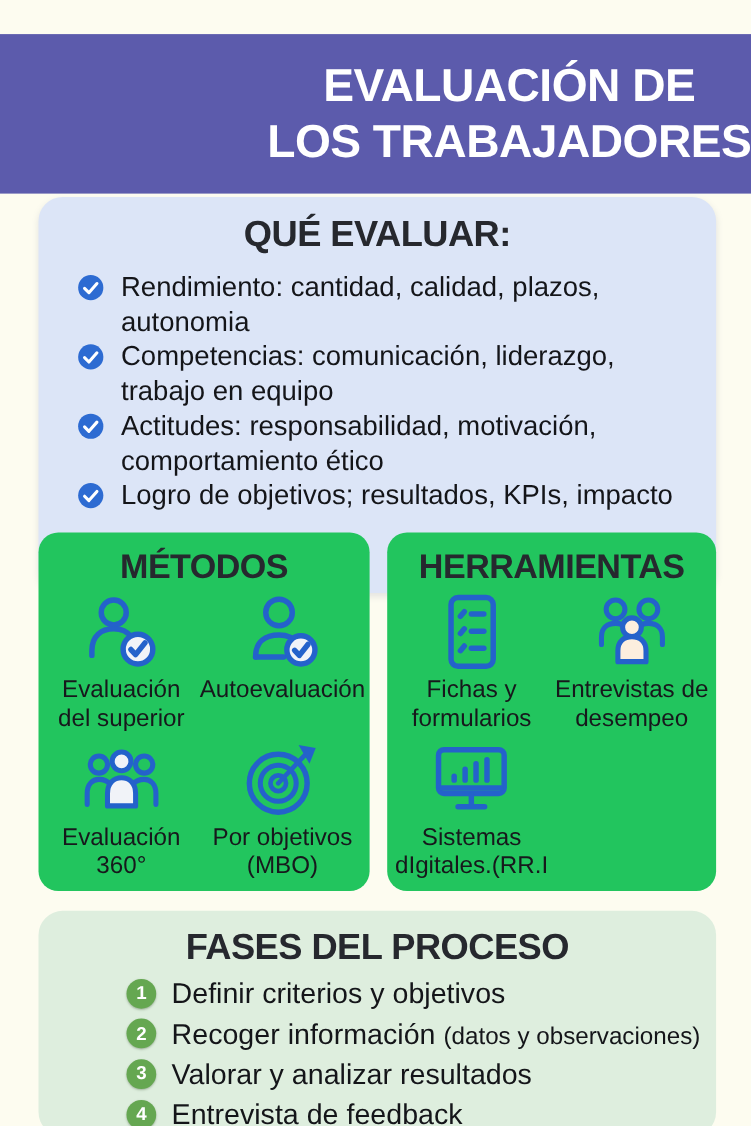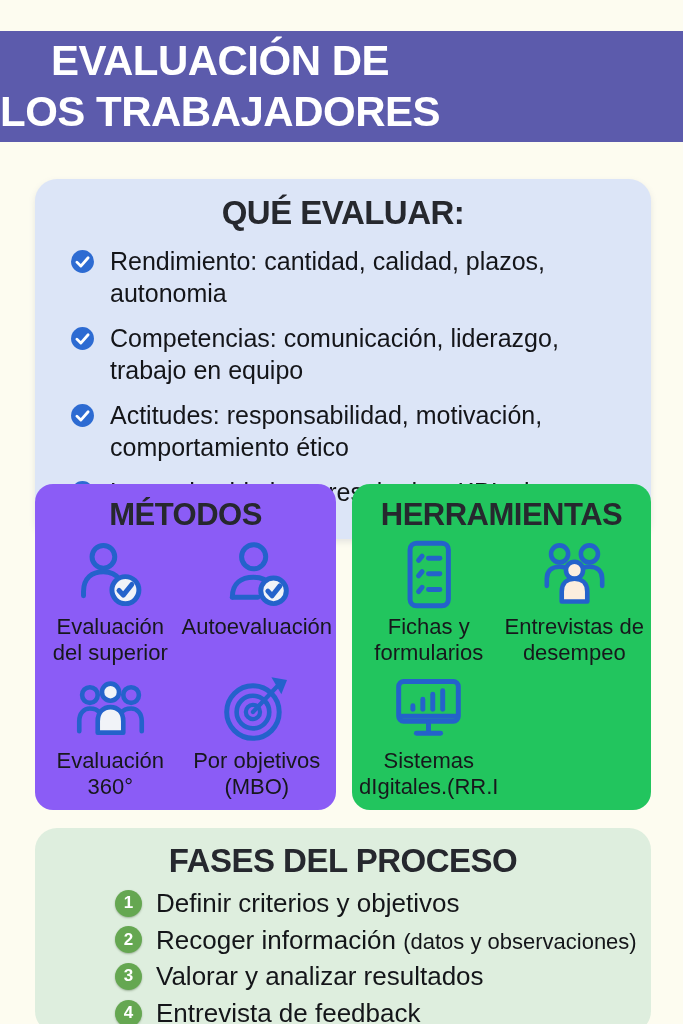--- a/index.html
+++ b/index.html
@@ -4,48 +4,48 @@
 <style>
   html,body { margin:0; padding:0; }
   .page {
     position:relative; width:683px; height:1024px; overflow:hidden;
     background:#fdfcf0;
     font-family:"Liberation Sans", sans-serif;
     color:#17181c;
   }
   
   .banner {
-    position:absolute; left:0; top:31px; width:683px; height:111px;
-    background:#5c5bac; display:flex; align-items:center; justify-content:flex-start;
+    position:absolute; left:0; top:31px; width:683px; height:145px;
+    background:#5c5bac; display:flex; align-items:center; justify-content:flex-end;
   }
   .banner-title {
     color:#ffffff; font-weight:bold; font-size:42px; line-height:1.2;
     text-align:center; letter-spacing:-0.5px;
   }
   
   .panel { position:absolute; box-sizing:border-box; }
   .panel h2 {
     margin:0; text-align:center; font-weight:bold; color:#26282e;
     letter-spacing:-0.5px;
   }
   
   .panel-blue {
     left:35px; top:179px; width:616px; height:360px;
     background:#dce5f7; border-radius:22px;
     box-shadow:0 3px 6px rgba(120,130,160,0.18);
   }
   .panel-blue h2 { font-size:33px; padding:15px 0 12px; }
-  .check-list { display:flex; flex-direction:column; gap:14px; padding:2px 10px 0 35px; }
+  .check-list { display:flex; flex-direction:column; padding:2px 10px 0 35px; }
   .check-item { display:flex; gap:15px; align-items:flex-start; font-size:25px; line-height:1.26; color:#141519; }
   .check-badge { flex:0 0 25px; width:25px; height:25px; margin-top:3px; }
   .check-badge svg { display:block; width:100%; height:100%; }
   
   .panel-gray {
     left:35px; top:484px; width:301px; height:326px;
-    background:#8b5cf6; border-radius:18px;
+    background:#22c55e; border-radius:18px;
   }
   .panel-peach {
     left:352px; top:484px; width:299px; height:326px;
     background:#22c55e; border-radius:18px;
   }
   .panel-gray h2, .panel-peach h2 { font-size:31px; padding:13px 0 4px; }
   .method-grid {
     display:grid; grid-template-columns:1fr 1fr; row-gap:8px;
     justify-items:center; padding:2px 4px 0;
   }

